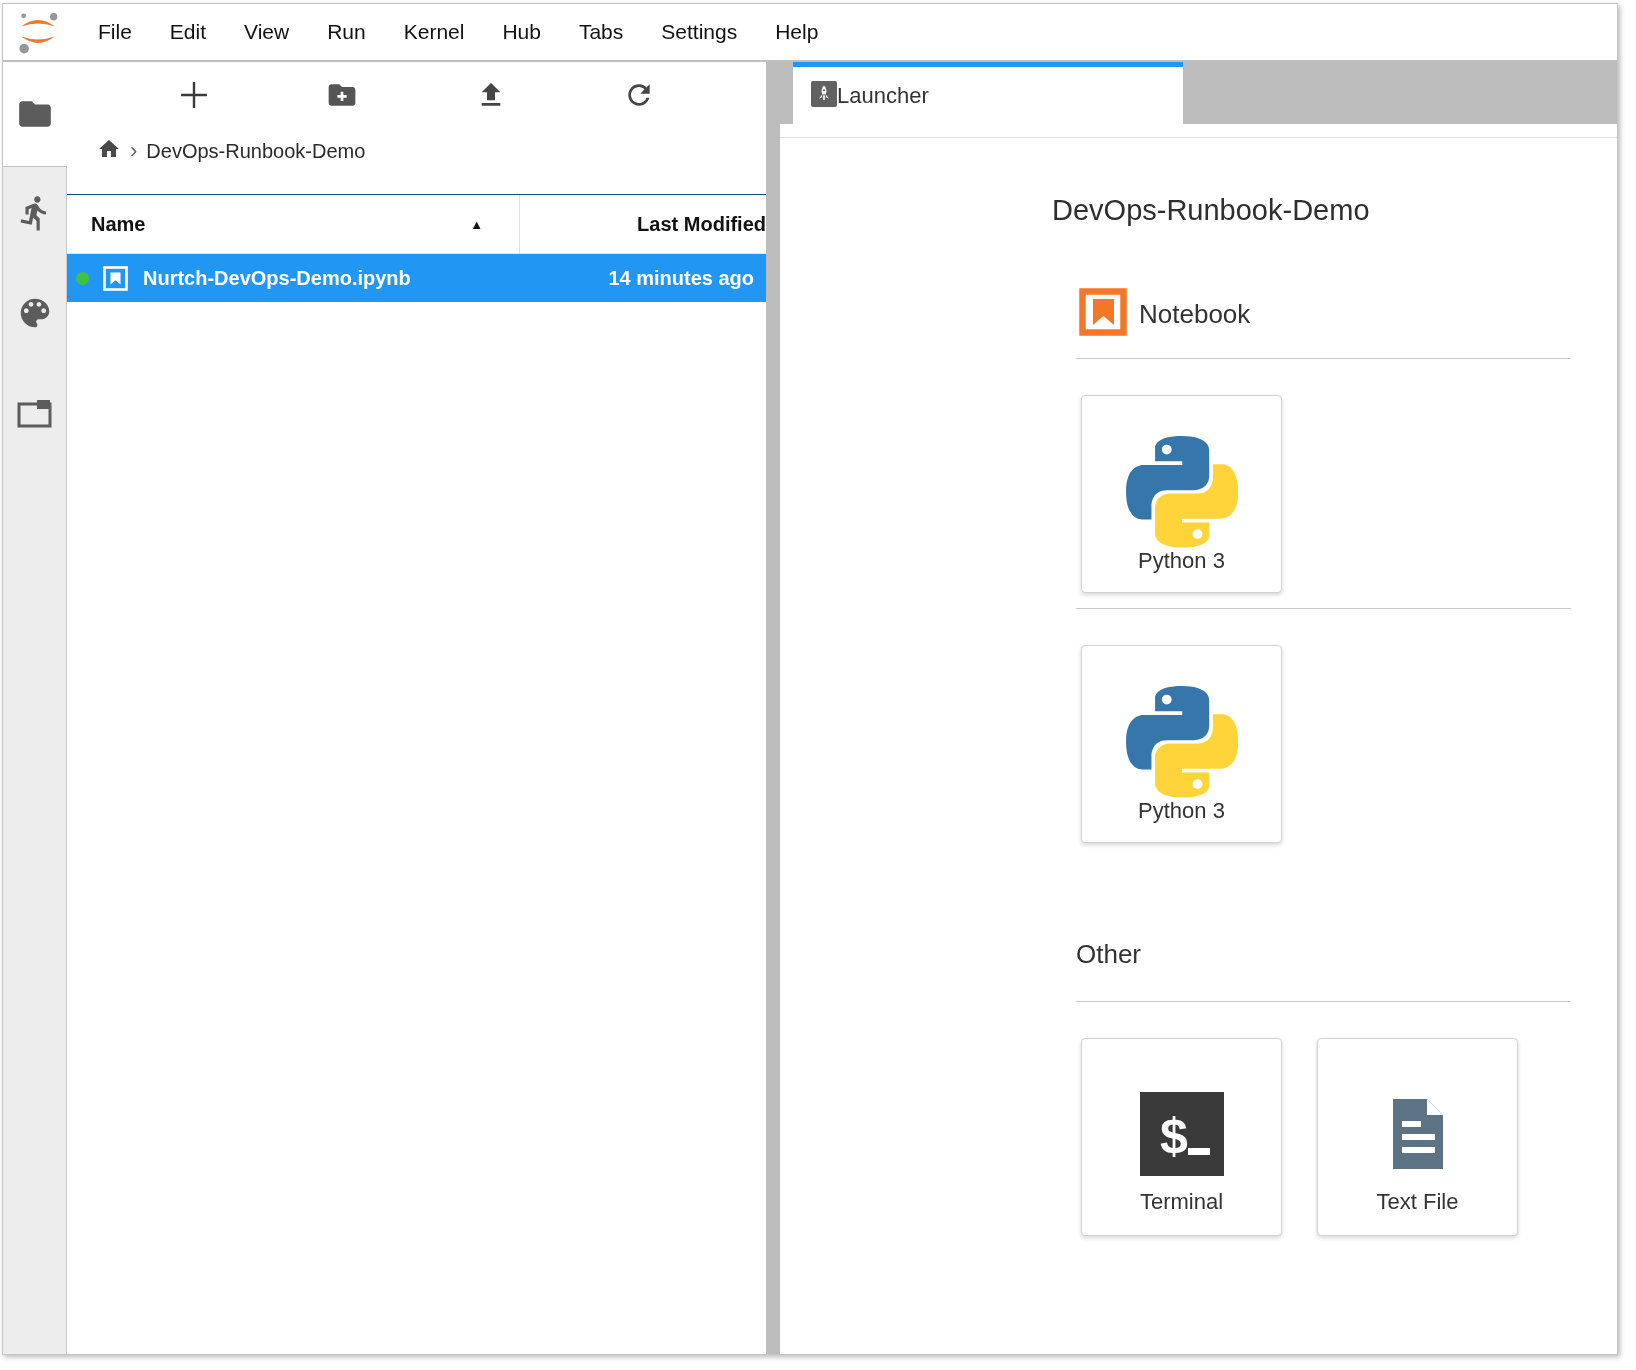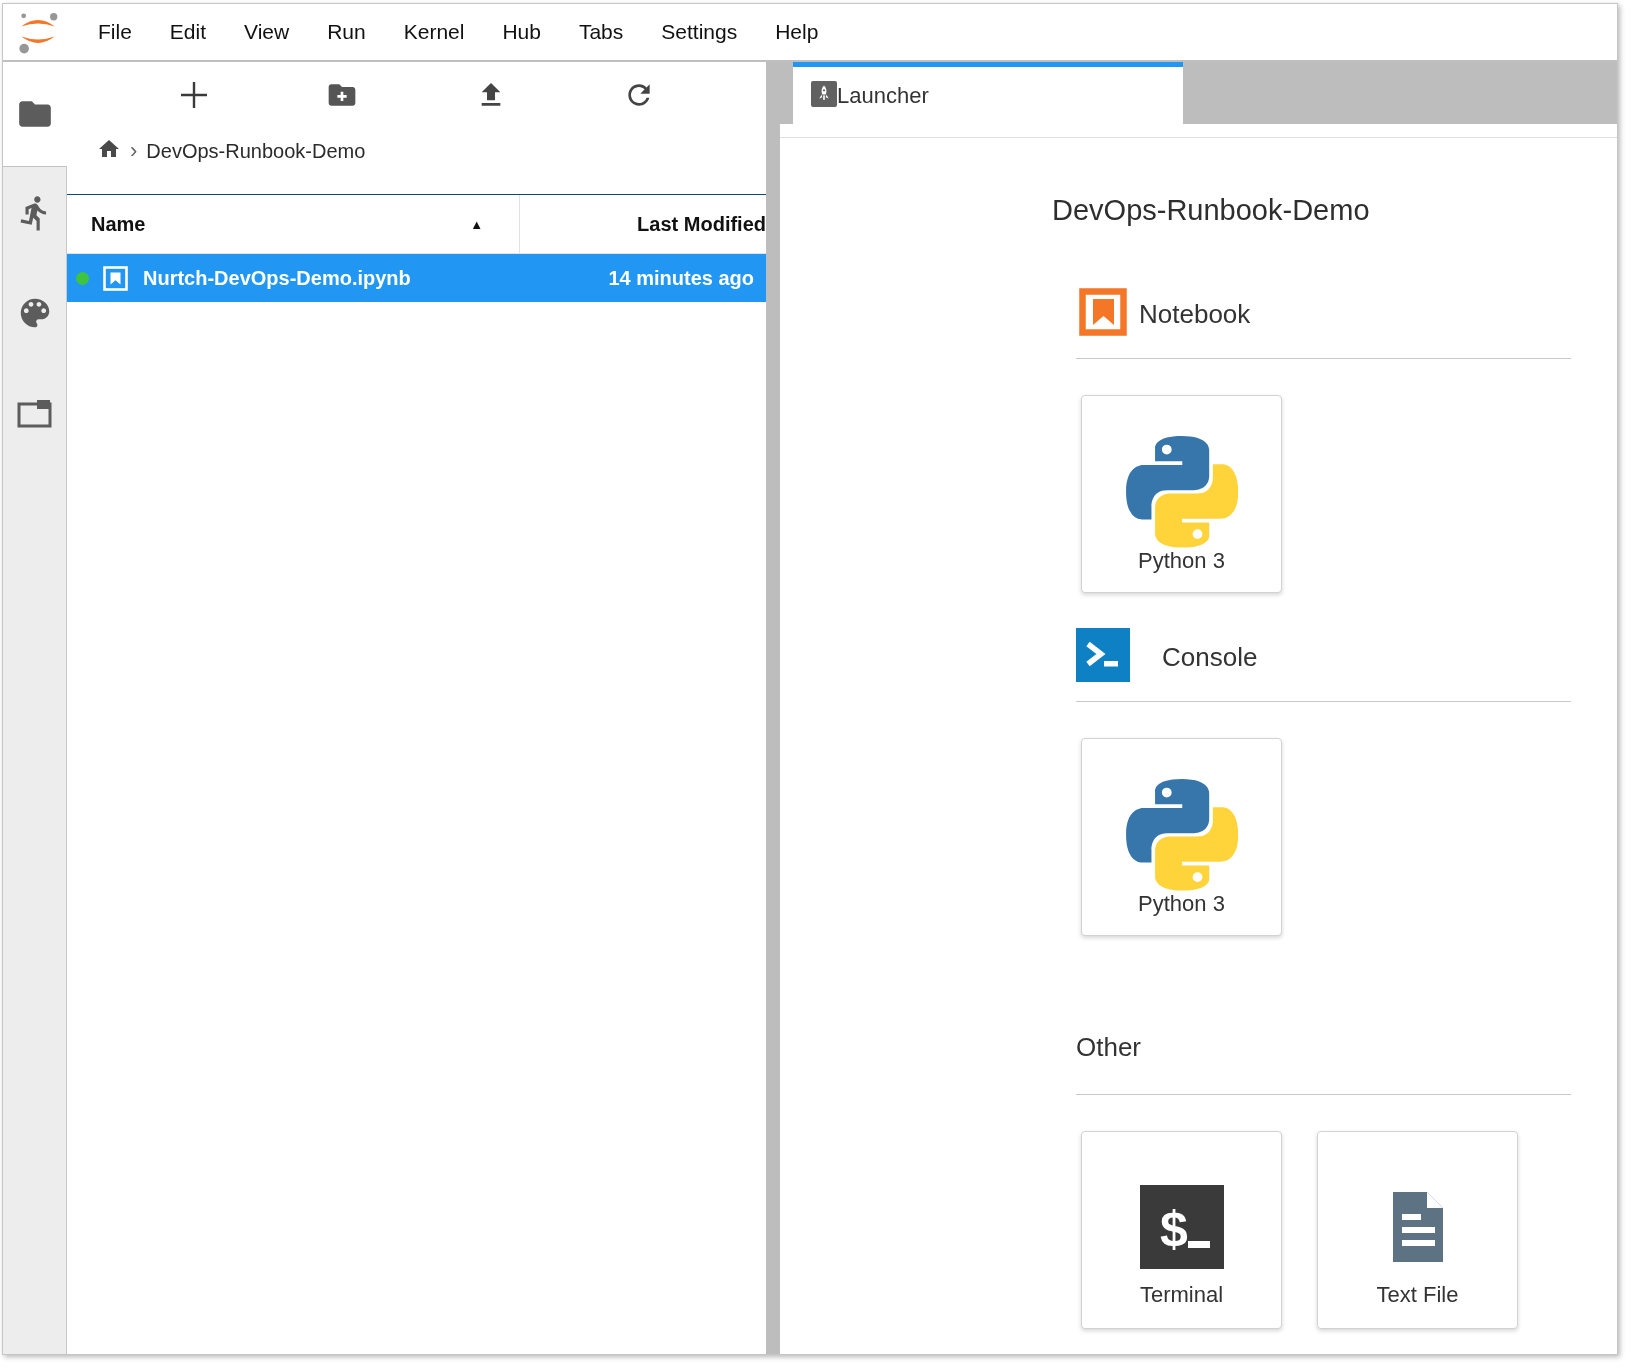--- a/index.html
+++ b/index.html
@@ -246,30 +246,20 @@
             <span class="card-icon">
               <svg width="112" height="112" viewBox="0 0 255 255">
                 <path fill="#3776ab" fill-rule="evenodd" d="M126.916.072c-64.832 0-60.784 28.115-60.784 28.115l.072 29.128h61.868v8.745H41.631S.145 61.355.145 126.77c0 65.417 36.21 63.097 36.21 63.097h21.61v-30.356s-1.165-36.21 35.632-36.21h61.362s34.475.557 34.475-33.319V33.97S194.67.072 126.916.072zM92.802 19.66a11.12 11.12 0 0 1 11.13 11.13 11.12 11.12 0 0 1-11.13 11.13 11.12 11.12 0 0 1-11.13-11.13 11.12 11.12 0 0 1 11.13-11.13z"></path>
                 <path fill="#ffd43b" fill-rule="evenodd" d="M128.757 254.126c64.832 0 60.784-28.115 60.784-28.115l-.072-29.127H127.6v-8.745h86.441s41.486 4.705 41.486-60.712c0-65.416-36.21-63.096-36.21-63.096h-21.61v30.355s1.165 36.21-35.632 36.21h-61.362s-34.475-.557-34.475 33.32v56.013s-5.235 33.897 62.518 33.897zm34.114-19.586a11.12 11.12 0 0 1-11.13-11.13 11.12 11.12 0 0 1 11.13-11.131 11.12 11.12 0 0 1 11.13 11.13 11.12 11.12 0 0 1-11.13 11.13z"></path>
               </svg>
             </span>
             <span class="card-label">Python 3</span>
           </div>
         </div>
 
-        <div class="l-sect-head sect-console">
-          <span>
-            <svg width="54" height="54" viewBox="0 0 54 54">
-              <rect width="54" height="54" fill="#0d81c4"></rect>
-              <path d="M12 16l13 10-13 10" fill="none" stroke="#fff" stroke-width="5.5"></path>
-              <rect x="28" y="33" width="14" height="5.5" fill="#fff"></rect>
-            </svg>
-          </span>
-          <span class="sect-label">Console</span>
-        </div>
         <hr class="l-hr hr-console">
         <div class="card-row">
           <div class="card">
             <span class="card-icon">
               <svg width="112" height="112" viewBox="0 0 255 255">
                 <path fill="#3776ab" fill-rule="evenodd" d="M126.916.072c-64.832 0-60.784 28.115-60.784 28.115l.072 29.128h61.868v8.745H41.631S.145 61.355.145 126.77c0 65.417 36.21 63.097 36.21 63.097h21.61v-30.356s-1.165-36.21 35.632-36.21h61.362s34.475.557 34.475-33.319V33.97S194.67.072 126.916.072zM92.802 19.66a11.12 11.12 0 0 1 11.13 11.13 11.12 11.12 0 0 1-11.13 11.13 11.12 11.12 0 0 1-11.13-11.13 11.12 11.12 0 0 1 11.13-11.13z"></path>
                 <path fill="#ffd43b" fill-rule="evenodd" d="M128.757 254.126c64.832 0 60.784-28.115 60.784-28.115l-.072-29.127H127.6v-8.745h86.441s41.486 4.705 41.486-60.712c0-65.416-36.21-63.096-36.21-63.096h-21.61v30.355s1.165 36.21-35.632 36.21h-61.362s-34.475-.557-34.475 33.32v56.013s-5.235 33.897 62.518 33.897zm34.114-19.586a11.12 11.12 0 0 1-11.13-11.13 11.12 11.12 0 0 1 11.13-11.131 11.12 11.12 0 0 1 11.13 11.13 11.12 11.12 0 0 1-11.13 11.13z"></path>
               </svg>
             </span>
             <span class="card-label">Python 3</span>

